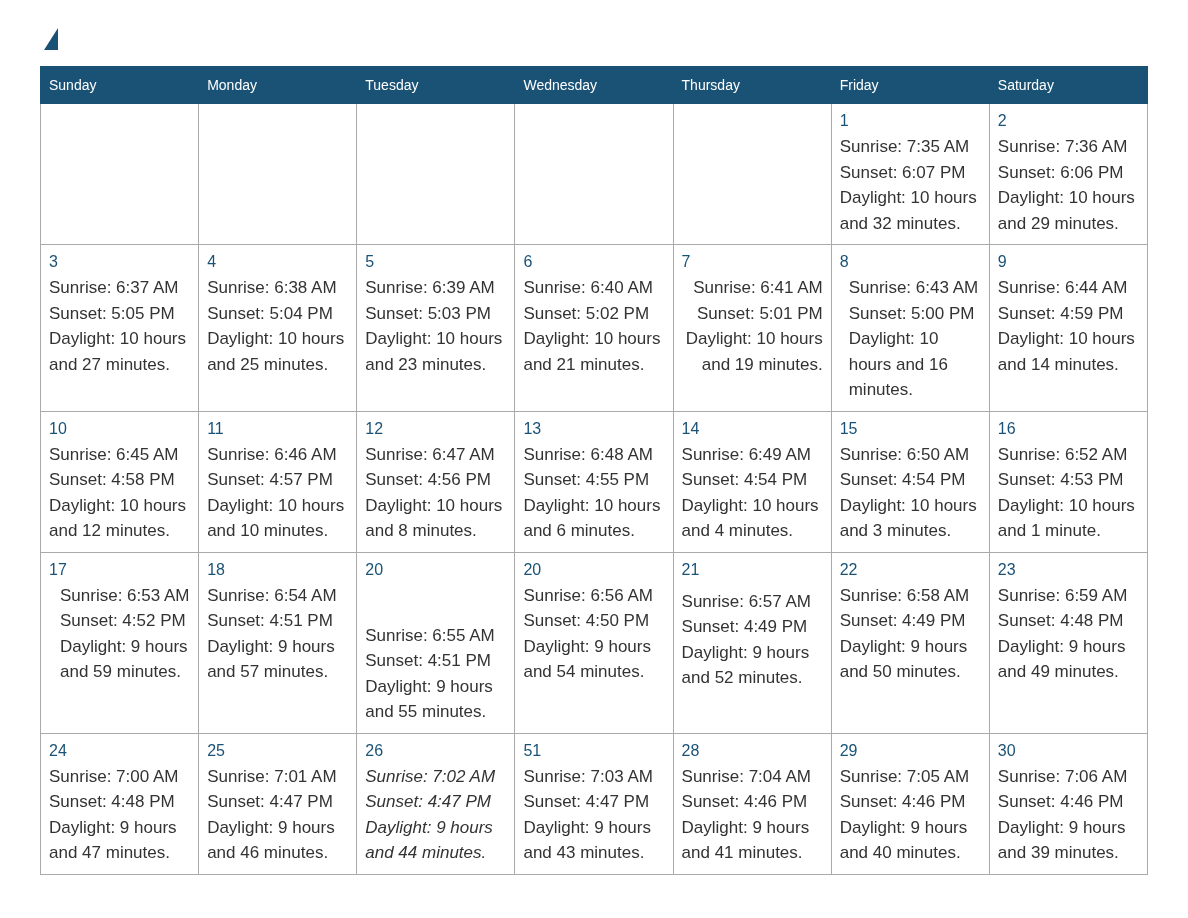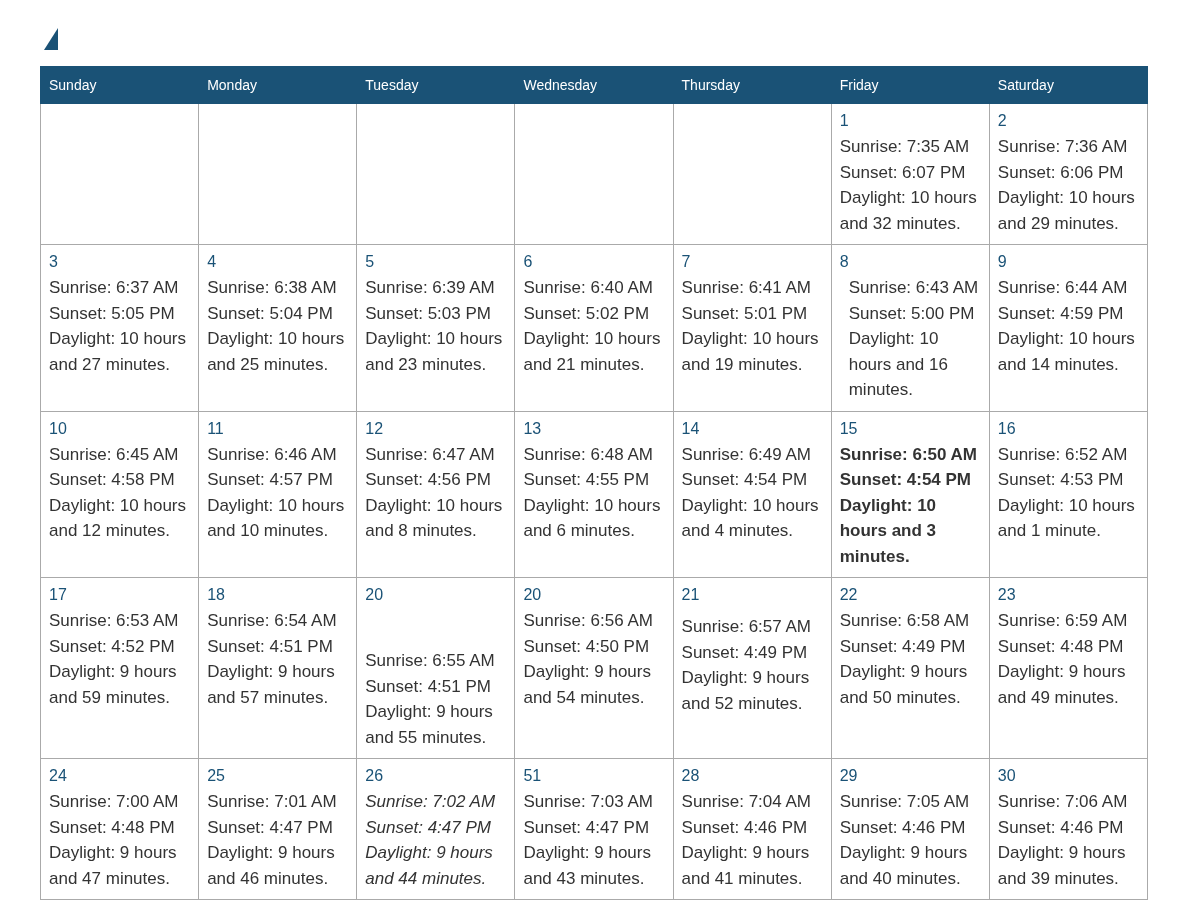--- a/index.html
+++ b/index.html
@@ -168,21 +168,21 @@
 Daylight: 10 hours and 23 minutes.</div>
         </td>
         <td>
           <span class="day-number">6</span>
           <div class="day-info" style="white-space: pre-line;">Sunrise: 6:40 AM
 Sunset: 5:02 PM
 Daylight: 10 hours and 21 minutes.</div>
         </td>
         <td>
           <span class="day-number">7</span>
-          <div class="day-info" style="white-space: pre-line;">Sunrise: 6:41 AM
+          <div class="day-info" style="white-space: pre-line; text-align: right;">Sunrise: 6:41 AM
 Sunset: 5:01 PM
 Daylight: 10 hours and 19 minutes.</div>
         </td>
         <td>
           <span class="day-number">8</span>
           <div class="day-info" style="white-space: pre-line; margin-left: 9px;">Sunrise: 6:43 AM
 Sunset: 5:00 PM
 Daylight: 10 hours and 16 minutes.</div>
         </td>
         <td>
@@ -218,35 +218,35 @@
 Daylight: 10 hours and 6 minutes.</div>
         </td>
         <td>
           <span class="day-number">14</span>
           <div class="day-info" style="white-space: pre-line;">Sunrise: 6:49 AM
 Sunset: 4:54 PM
 Daylight: 10 hours and 4 minutes.</div>
         </td>
         <td>
           <span class="day-number">15</span>
-          <div class="day-info" style="white-space: pre-line; font-weight: bold;">Sunrise: 6:50 AM
+          <div class="day-info" style="white-space: pre-line;">Sunrise: 6:50 AM
 Sunset: 4:54 PM
 Daylight: 10 hours and 3 minutes.</div>
         </td>
         <td>
           <span class="day-number">16</span>
           <div class="day-info" style="white-space: pre-line;">Sunrise: 6:52 AM
 Sunset: 4:53 PM
 Daylight: 10 hours and 1 minute.</div>
         </td>
       </tr>
       <tr>
         <td>
           <span class="day-number">17</span>
-          <div class="day-info" style="white-space: pre-line;">Sunrise: 6:53 AM
+          <div class="day-info" style="white-space: pre-line; margin-left: 11px;">Sunrise: 6:53 AM
 Sunset: 4:52 PM
 Daylight: 9 hours and 59 minutes.</div>
         </td>
         <td>
           <span class="day-number">18</span>
           <div class="day-info" style="white-space: pre-line;">Sunrise: 6:54 AM
 Sunset: 4:51 PM
 Daylight: 9 hours and 57 minutes.</div>
         </td>
         <td>

